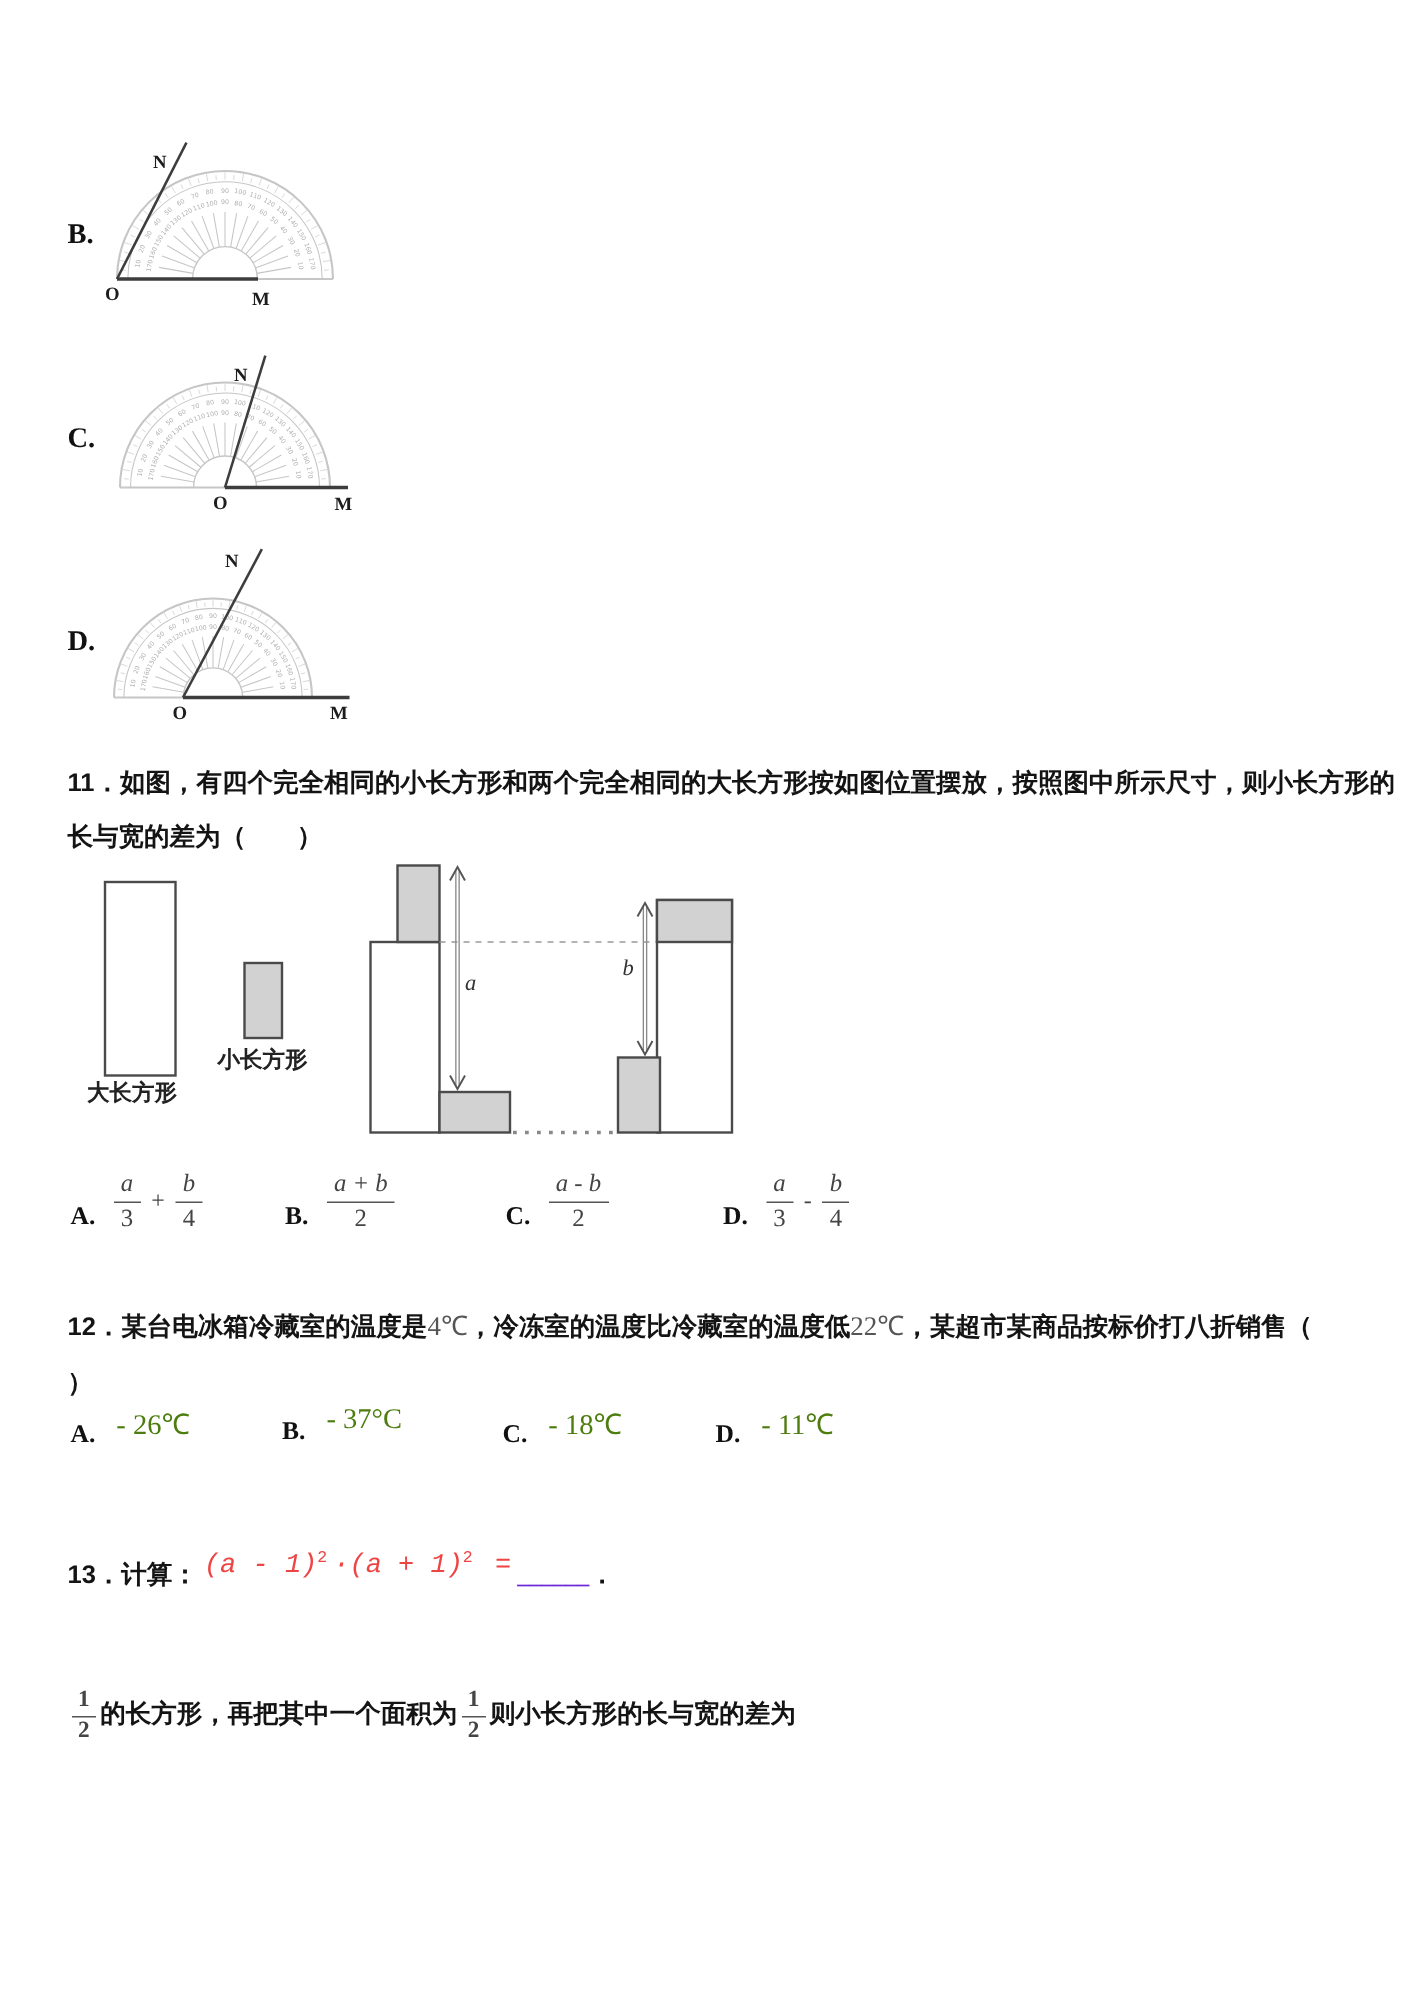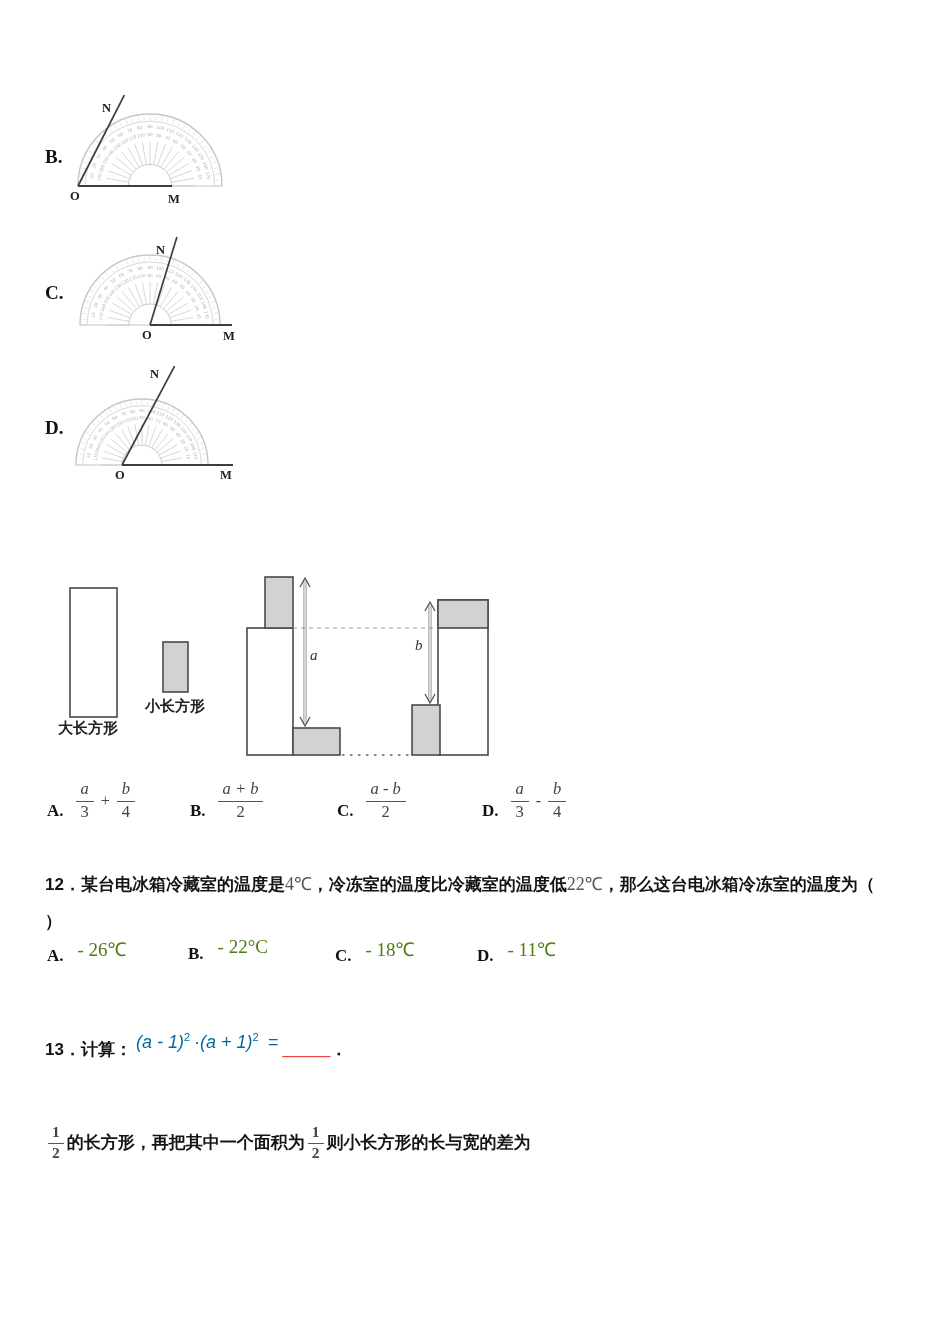--- a/index.html
+++ b/index.html
@@ -32,25 +32,25 @@
   .temp { font-family:"Liberation Serif", serif; font-size:19px; color:#4d7c0f; }
   .frac {
     display:inline-block; text-align:center; line-height:1.25;
     font-family:"Liberation Serif", serif; font-style:italic; font-size:16.5px; color:#444;
   }
   .frac .num { display:block; border-bottom:1.4px solid #555; padding:0 5px 1px; }
   .frac .den { display:block; font-style:normal; }
   .op { font-family:"Liberation Serif", serif; font-size:16px; color:#444; margin:0 7px; }
   
   .math13 {
-    font-family:Liberation Sans, sans-serif; font-size:18px; font-style:italic; color:#0369a1;
+    font-family:Liberation Mono, monospace; font-size:18px; font-style:italic; color:#ef4444;
     position:relative; top:-7px; margin:0 4px;
   }
   .math13 sup { font-size:11px; font-style:normal; margin-right:4px; }
-  .blank { font-family:"Liberation Serif", serif; font-weight:700; color:#ef4444; letter-spacing:0; }
+  .blank { font-family:"Liberation Serif", serif; font-weight:700; color:#6d28d9; letter-spacing:0; }
   
   .q15 { line-height:62px; }
   .frac15 {
     display:inline-block; text-align:center; vertical-align:-10px; line-height:1.2;
     font-family:"Liberation Serif", serif; font-style:normal; font-size:15.5px; color:#444;
     margin:0 3px;
   }
   .frac15 .num { display:block; border-bottom:1.3px solid #555; padding:0 4px 1px; }
   .frac15 .den { display:block; }
   
@@ -372,20 +372,21 @@
       <line x1="18.511057931869203" y1="98.70790330036216" x2="15.552359678536732" y2="98.44905074440162" stroke="#cccccc" stroke-width="0.5"></line>
       <line x1="59.2" y1="104" x2="38.08" y2="104" stroke="#c6c6c6" stroke-width="0.7"></line>
       <line x1="18.279999999999994" y1="103.99999999999999" x2="13.659999999999997" y2="103.99999999999999" stroke="#cccccc" stroke-width="0.5"></line>
       <line x1="59" y1="104" x2="170" y2="104" stroke="#3d3d3d" stroke-width="2.2"></line>
       <line x1="59" y1="104" x2="111.58081503201979" y2="5.1098695998001915" stroke="#3d3d3d" stroke-width="1.7"></line>
       <text x="52" y="118" class="plabel">O</text>
       <text x="157" y="118" class="plabel">M</text>
       <text x="87" y="17" class="plabel">N</text>
     </svg>
 
+  <div class="abs qtext" style="left:45px;top:504px;width:890px">11．如图，有四个完全相同的小长方形和两个完全相同的大长方形按如图位置摆放，按照图中所示尺寸，则小长方形的长与宽的差为（　　）</div>
 
   <svg class="abs" style="left:50px;top:570px" width="450" height="195" viewBox="0 0 450 195">
 
     <rect class="wrect" x="20" y="18" width="47" height="129"></rect>
     <text class="figlabel" x="8" y="163">大长方形</text>
 
     <rect class="grect" x="113" y="72" width="25" height="50"></rect>
     <text class="figlabel" x="95" y="141">小长方形</text>
 
     <rect class="wrect" x="197" y="58" width="46" height="127"></rect>
@@ -447,32 +448,32 @@
         </span>
       <span class="op">-</span>
       <span class="frac">
           <span class="num">b</span>
           <span class="den">4</span>
         </span>
     </span>
   </div>
 
   <div class="abs qtext" style="left:45px;top:866px;width:890px;line-height:37px">
-    <span>12．某台电冰箱冷藏室的温度是</span><span class="mathnum">4℃</span><span>，冷冻室的温度比冷藏室的温度低</span><span class="mathnum">22℃</span><span>，那么这台电冰箱冷冻室的温度为（</span><br>
+    <span>12．某台电冰箱冷藏室的温度是</span><span class="mathnum">4℃</span><span>，冷冻室的温度比冷藏室的温度低</span><span class="mathnum">22℃</span><span>，某超市某商品按标价打八折销售（</span><br>
     <span>）</span>
   </div>
 
   <div class="abs" style="left:45px;top:936px;width:890px;height:42px">
     <span class="opt" style="left:2px">
       <b class="letter12">A.</b>
       <span class="temp">- 26℃</span>
     </span>
     <span class="opt" style="left:143px">
       <b class="letter12">B.</b>
-      <span class="temp">- 22°C</span>
+      <span class="temp">- 37°C</span>
     </span>
     <span class="opt" style="left:290px">
       <b class="letter12">C.</b>
       <span class="temp">- 18℃</span>
     </span>
     <span class="opt" style="left:432px">
       <b class="letter12">D.</b>
       <span class="temp">- 11℃</span>
     </span>
   </div>

